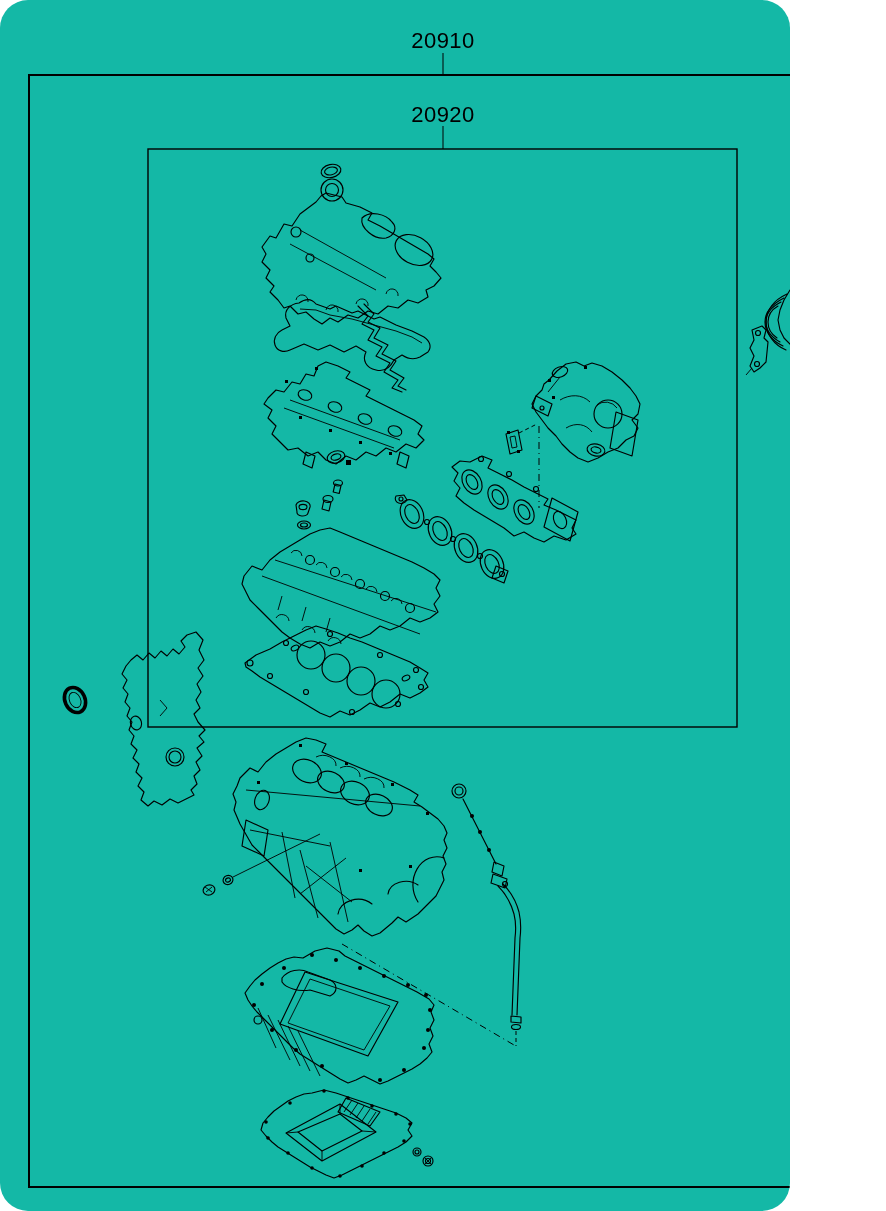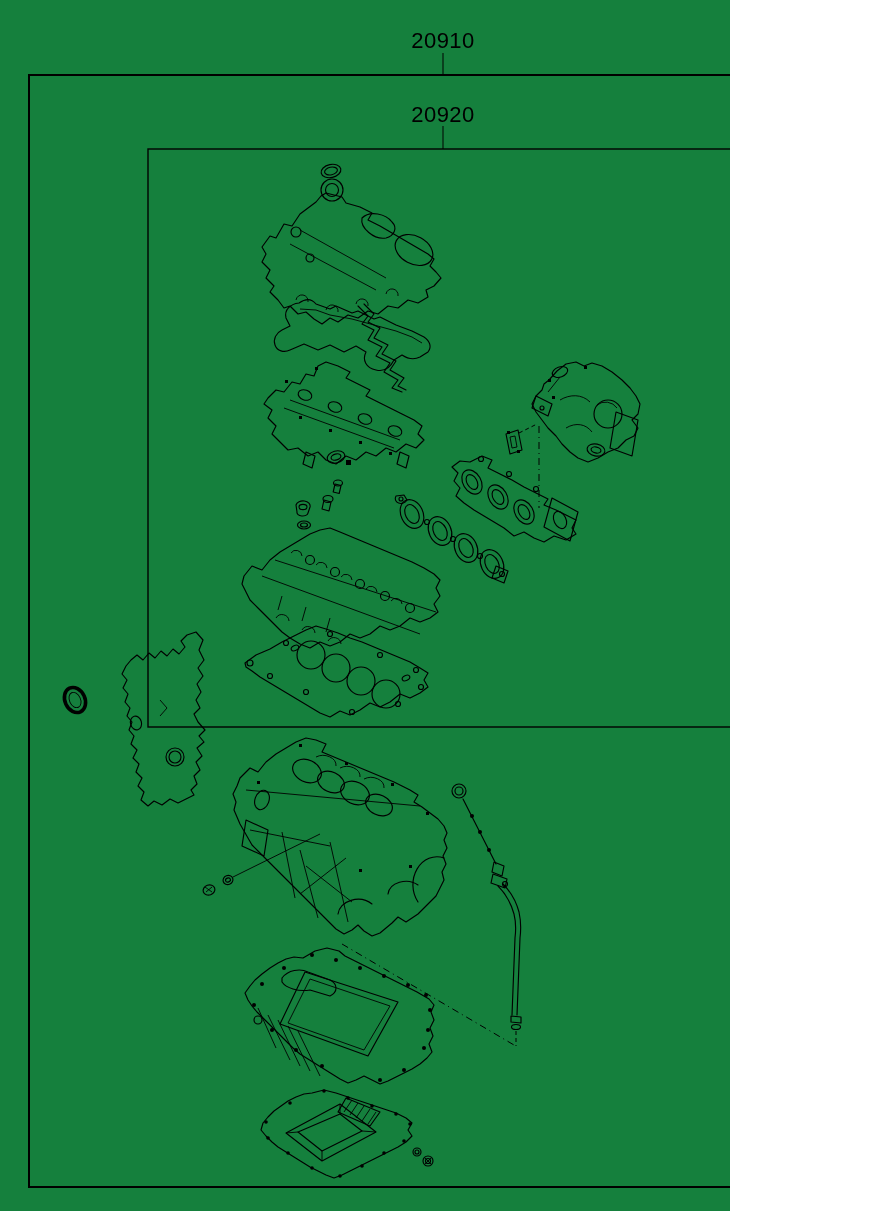--- a/index.html
+++ b/index.html
@@ -1,17 +1,17 @@
 <!DOCTYPE html>
 <html><head>
 <meta charset="utf-8">
 <style>
   html,body{margin:0;padding:0;background:#fff;}
-  .canvas{position:relative;width:730px;height:1211px;background:#15803d;overflow:hidden;
-          font-family:"Liberation Sans",sans-serif;}
+  .canvas{position:relative;width:790px;height:1211px;background:#14b8a6;overflow:hidden;
+          font-family:"Liberation Sans",sans-serif;border-radius:28px;}
   svg{position:absolute;left:0;top:0;}
   svg .ln{fill:none;stroke:#000;stroke-width:1.15;stroke-linejoin:round;stroke-linecap:round;}
   svg .thin{fill:none;stroke:#000;stroke-width:0.9;stroke-linejoin:round;}
   svg .bold{fill:none;stroke:#000;stroke-width:3.6;}
   svg .dot{fill:#000;stroke:none;}
   svg .box-outer{fill:none;stroke:#000;stroke-width:2;}
   svg .box-inner{fill:none;stroke:#000;stroke-width:1.4;}
   svg .leader{stroke:#000;stroke-width:1;}
   svg .dash{fill:none;stroke:#000;stroke-width:1;stroke-dasharray:7 4 1 4;}
   svg .dash2{fill:none;stroke:#000;stroke-width:1;stroke-dasharray:4 3;}

